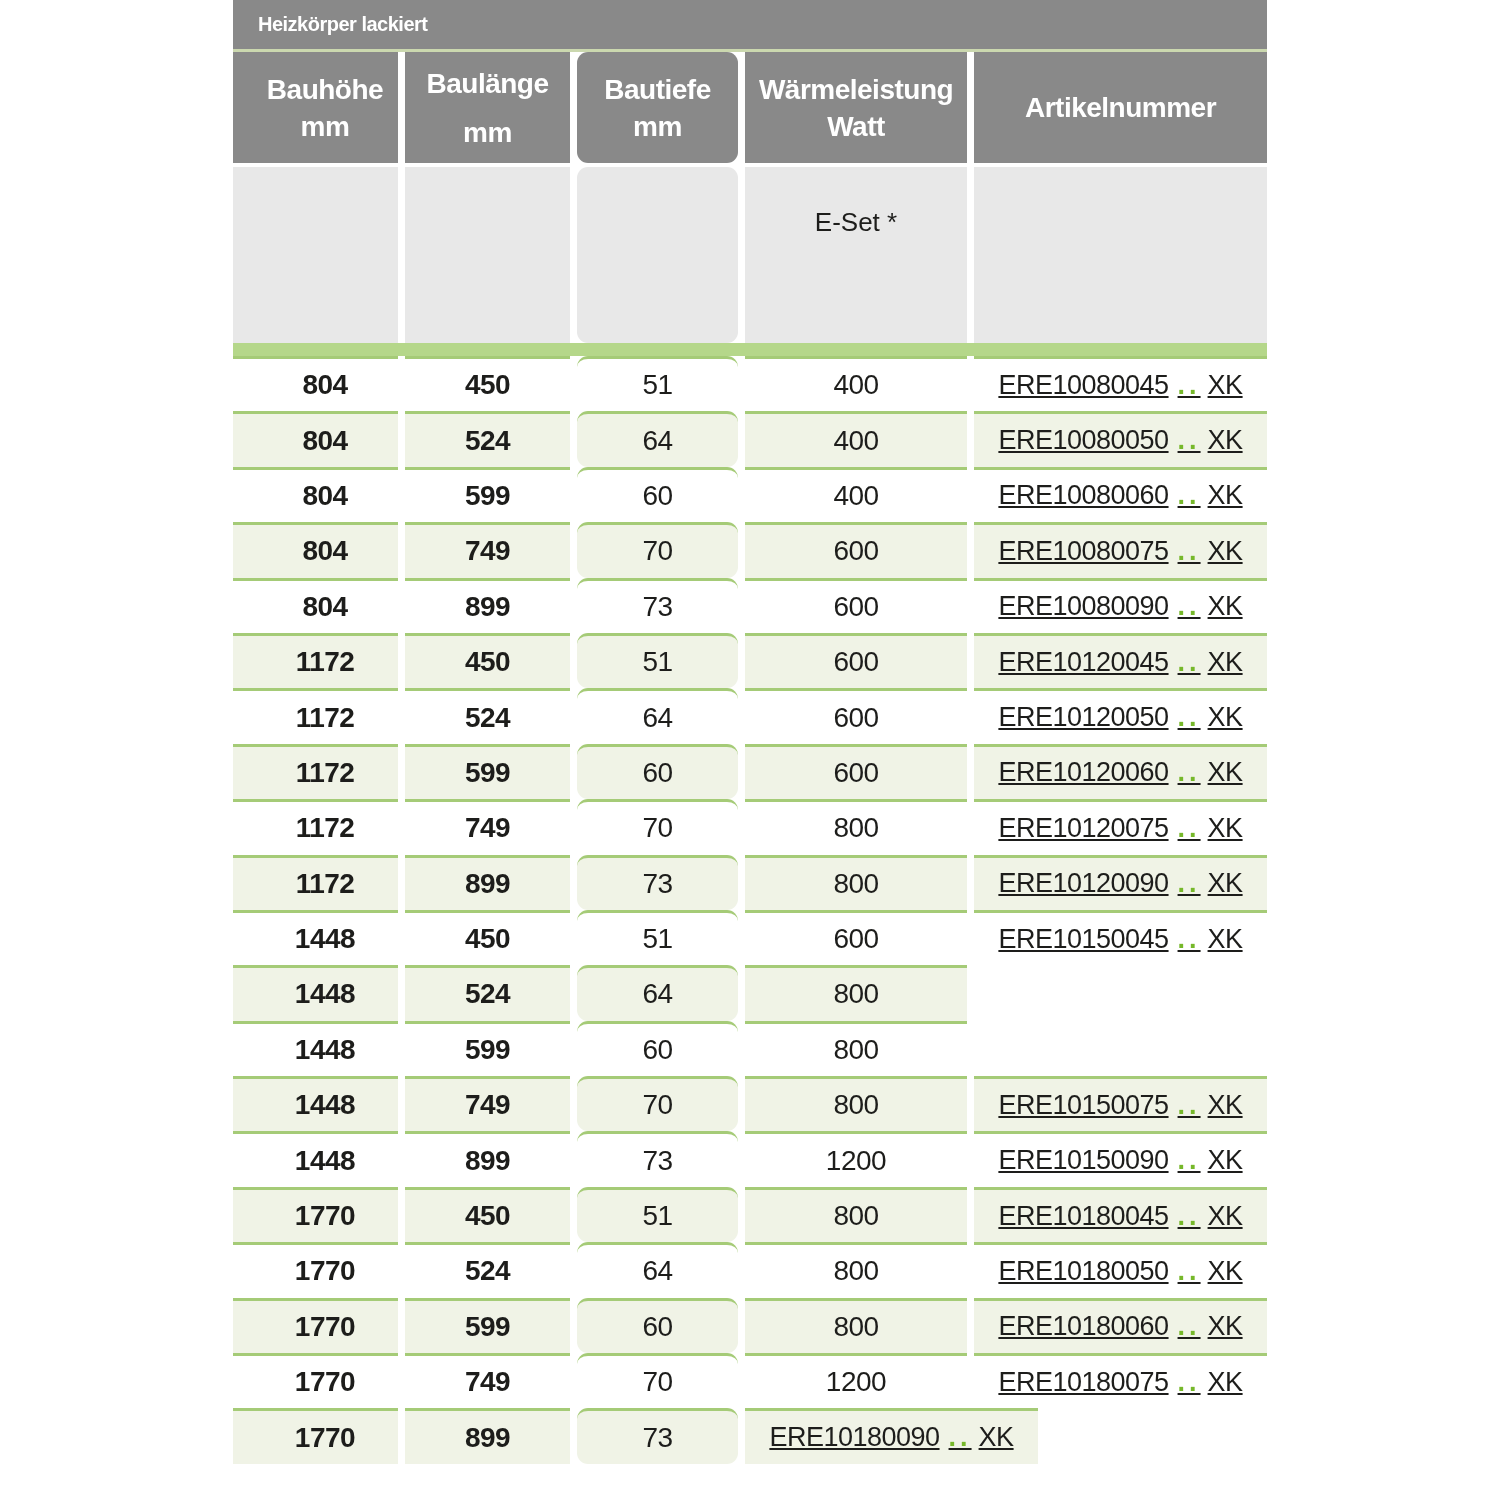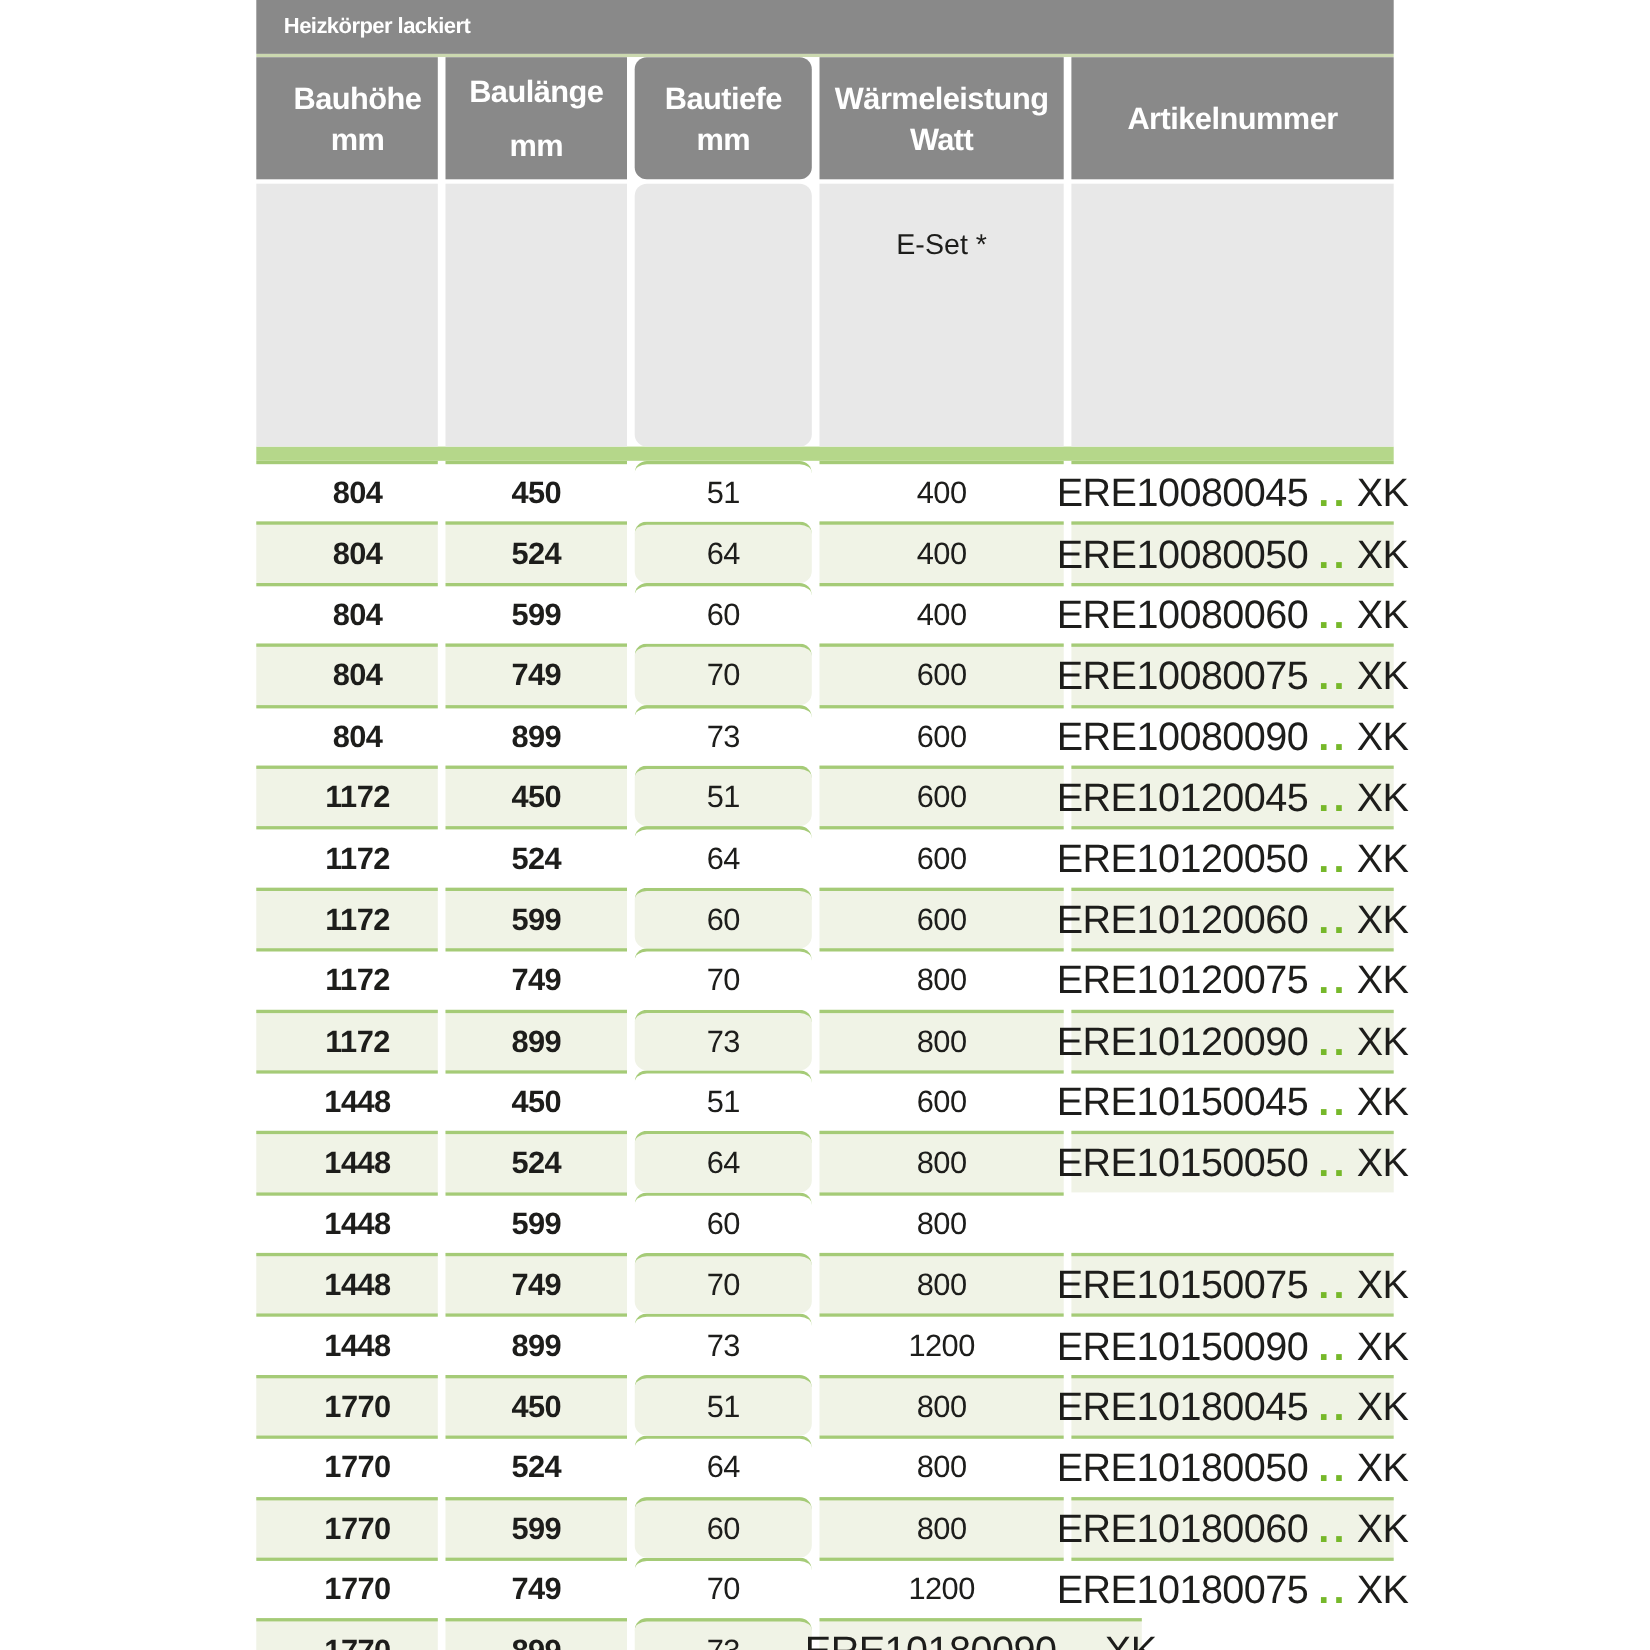--- a/index.html
+++ b/index.html
@@ -32,35 +32,35 @@
   .c4{width:222px;}
   .c5{width:293px;}
 
   
   .hrow{height:111px;}
   .hcell{background:var(--header-gray);color:var(--text-white);display:flex;
     flex-direction:column;align-items:center;justify-content:center;
     font-size:28px;font-weight:700;line-height:37px;letter-spacing:-0.5px;text-align:center;}
 
   
-  .srow{height:239px;margin-top:4px;}
+  .srow{height:176px;margin-top:4px;}
   .scell{background:var(--subheader-gray);display:flex;justify-content:center;
     align-items:flex-start;}
   .eset{margin-top:40px;font-size:26px;color:var(--text-dark);}
 
   .thick-line{height:13px;background:var(--thick-line-green);}
 
   
   .row{height:55.4px;}
   .cell{border-top:3px solid var(--line-green);height:100%;display:flex;
     align-items:center;justify-content:center;font-size:28px;color:var(--text-dark);
     letter-spacing:-0.5px;}
   .row.shaded .cell{background:var(--row-shaded);}
   .b{font-weight:700;}
-  .art{white-space:nowrap;font-size:36px;}
+  .art{white-space:nowrap;font-size:27px;text-decoration:underline;}
   .dots{color:var(--dots-green);font-weight:700;letter-spacing:4px;margin:0 7px 0 9px;}
 </style>
 </head>
 <body>
 
 <div class="table-wrap">
 
   <div class="title-bar">
     <span>Heizkörper lackiert</span>
   </div>
@@ -210,23 +210,20 @@
       <div class="cell c5">
         <span class="art"><span>ERE10150045</span><span class="dots">..</span><span>XK</span></span>
       </div>
     </div>
 
     <div class="cols row shaded">
       <div class="cell c1 b">1448</div>
       <div class="cell c2 b">524</div>
       <div class="cell c3">64</div>
       <div class="cell c4">800</div>
-      <div class="cell c5">
-        <span class="art"><span>ERE10150050</span><span class="dots">..</span><span>XK</span></span>
-      </div>
     </div>
 
     <div class="cols row">
       <div class="cell c1 b">1448</div>
       <div class="cell c2 b">599</div>
       <div class="cell c3">60</div>
       <div class="cell c4">800</div>
     </div>
 
     <div class="cols row shaded">

